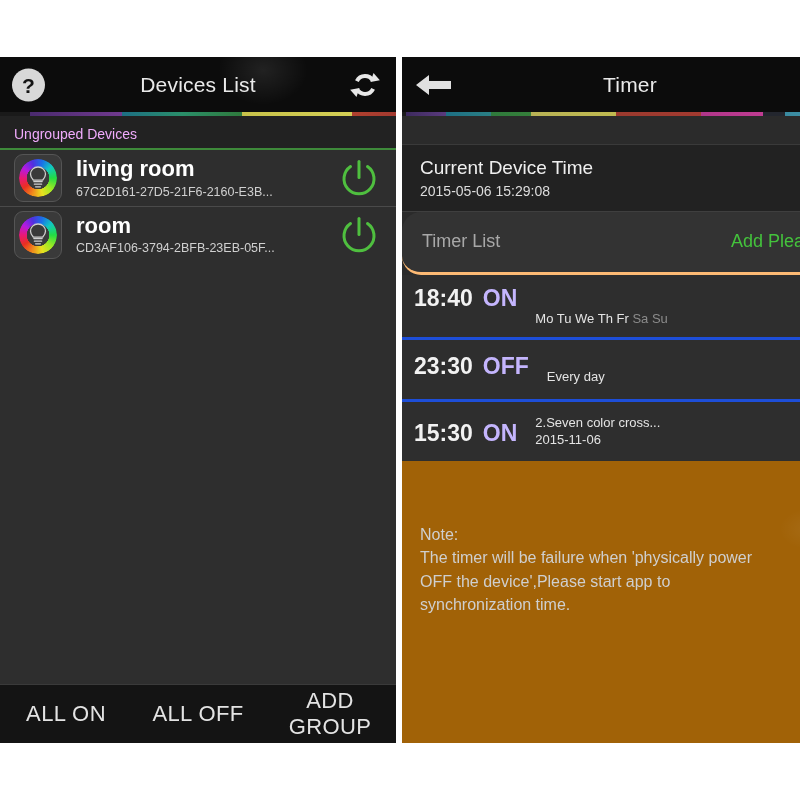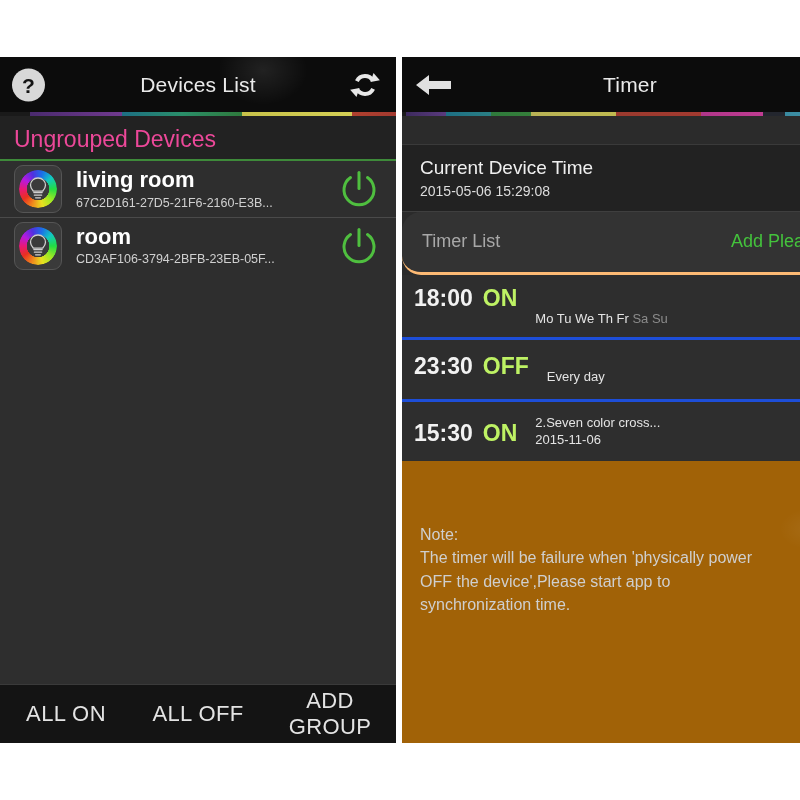--- a/index.html
+++ b/index.html
@@ -100,22 +100,22 @@
   }
   .rainbow i { display: block; height: 100%; }
 
   
   .group-header {
     background: #222222;
     padding: 10px 14px 6px 14px;
     border-bottom: 2px solid #3e8a3a;
   }
   .group-header-label {
-    color: #ec4899;
-    font-size: 23px;
+    color: #f0abfc;
+    font-size: 14px;
   }
 
   .device-list { background: #2e2e2e; }
 
   .device-row {
     display: flex;
     align-items: center;
     padding: 9px 14px;
     height: 56px;
     box-sizing: border-box;
@@ -261,21 +261,21 @@
 
   .timer-time {
     color: #f2f2f2;
     font-size: 23px;
     font-weight: bold;
     white-space: nowrap;
     flex: 0 0 auto;
     min-width: 0;
   }
   .timer-state {
-    color: #bef264;
+    color: #c4b5fd;
     font-size: 23px;
     font-weight: bold;
     margin-left: 10px;
     flex: 0 0 auto;
   }
   .timer-detail {
     flex: 1 1 auto;
     padding-left: 18px;
     min-width: 0;
   }
@@ -435,21 +435,21 @@
       </div>
 
       <div class="timerlist-head">
         <div class="timerlist-title">Timer List</div>
         <div class="addtimer">Add Please...</div>
       </div>
 
       <div>
 
         <div class="timer-row timer-align-top">
-          <div class="timer-time">18:00</div>
+          <div class="timer-time">18:40</div>
           <div class="timer-state">ON</div>
           <div class="timer-detail" style="align-self:center; padding-top:16px;">
             <div class="timer-detail-line">
               <span>Mo Tu We Th Fr</span>
               <span class="dim">Sa Su</span>
             </div>
           </div>
           <svg class="chev" viewBox="0 0 22 26" style="align-self:center;">
             <polyline points="6,5 15,13 6,21" fill="none" stroke="#e0e0e0" stroke-width="2.6" stroke-linecap="round" stroke-linejoin="round"></polyline>
           </svg>

